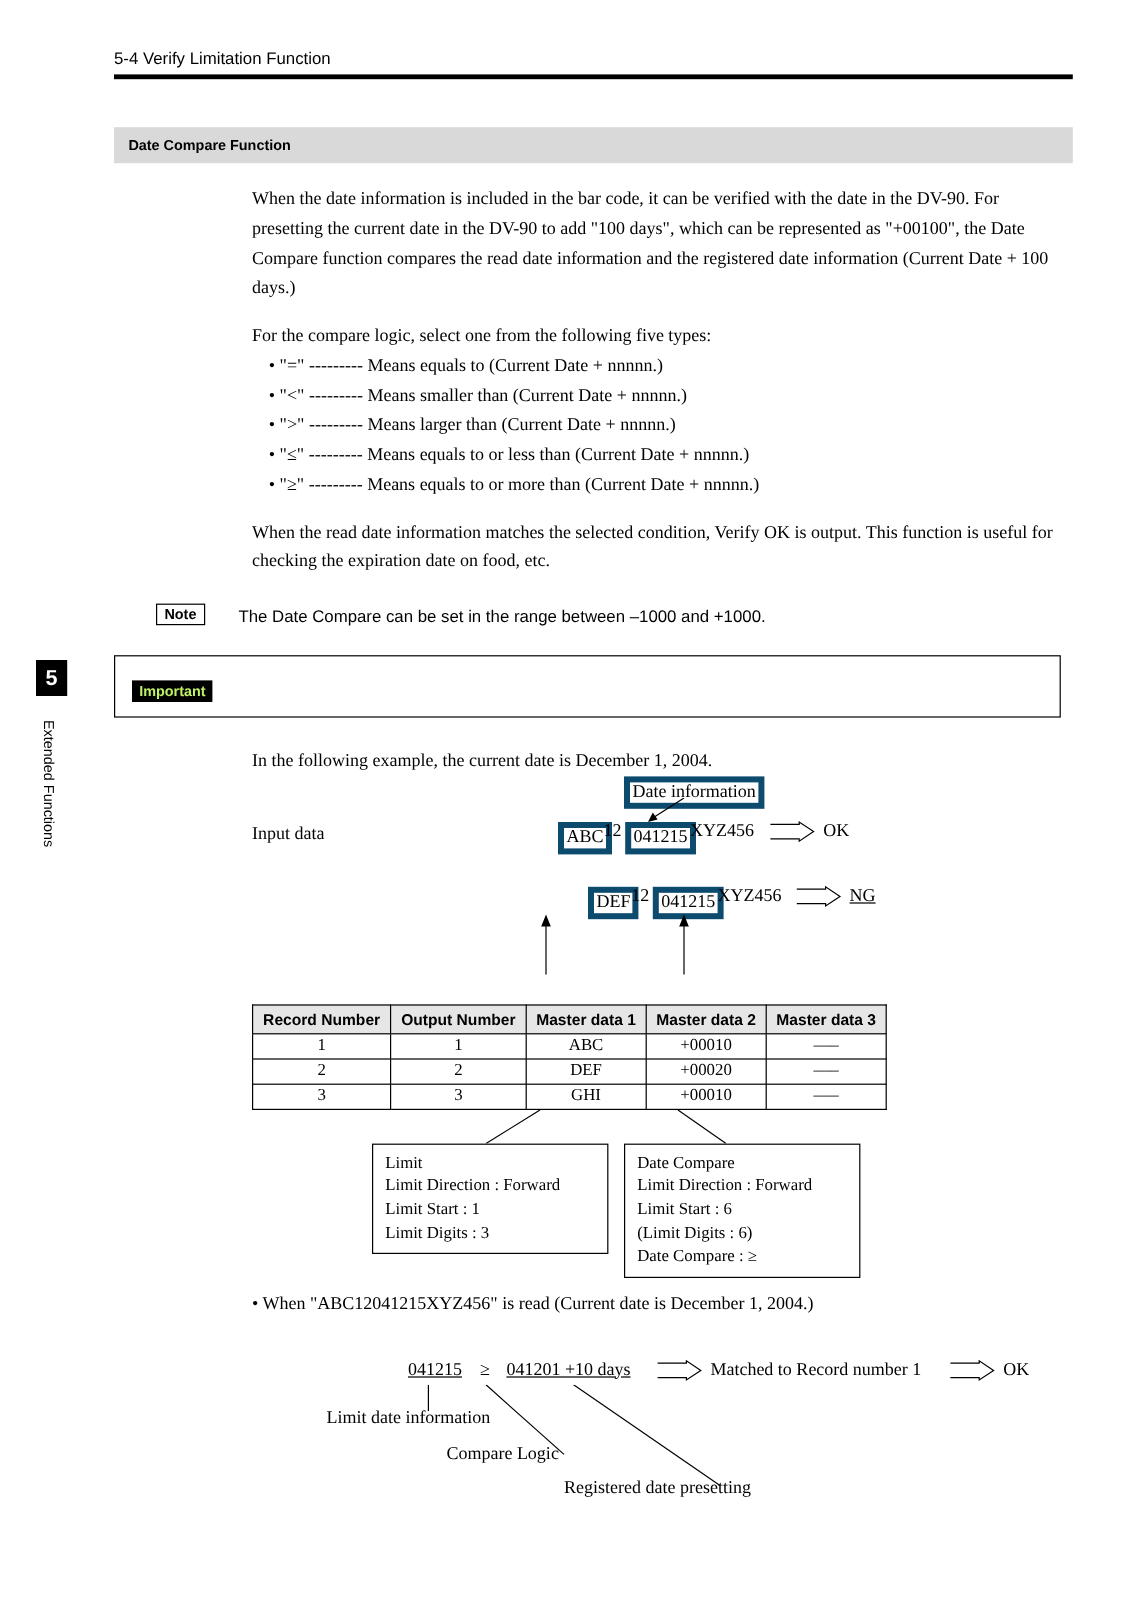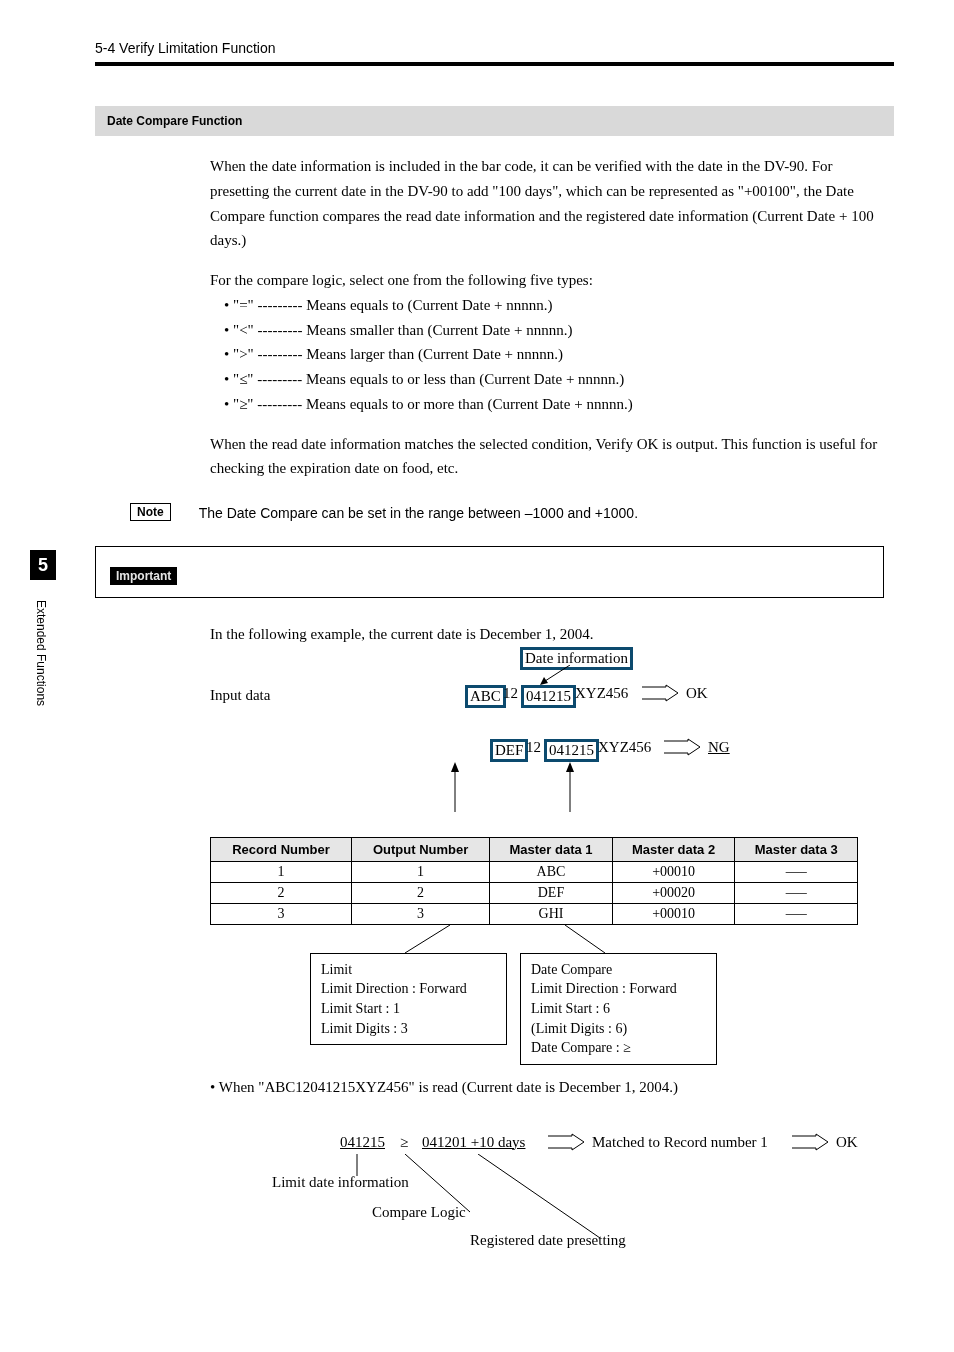--- a/index.html
+++ b/index.html
@@ -57,21 +57,21 @@
   .note-text { font-family: Arial, Helvetica, sans-serif; font-size: 14px; line-height: 1.5; }
   .important-box {
     border: 1px solid #000;
     margin: 10px 10px 24px 55px;
     padding: 12px 14px 12px 14px;
     display: flex;
     align-items: flex-start;
   }
   .important-badge {
     background: #000;
-    color: #e5e5e5;
+    color: #bef264;
     font-family: Arial, Helvetica, sans-serif;
     font-weight: bold;
     font-size: 12px;
     padding: 2px 6px;
     margin-right: 18px;
     white-space: nowrap;
     margin-top: 8px;
   }
   .important-list {
     font-family: Arial, Helvetica, sans-serif;
@@ -101,27 +101,27 @@
     left: 34px;
     top: 600px;
     writing-mode: vertical-rl;
     font-family: Arial, Helvetica, sans-serif;
     font-size: 12px;
   }
 
   
   .diagram { position: relative; height: 190px; margin-left: 170px; }
   .dlabel { position: absolute; white-space: nowrap; }
-  .box { border: 3px solid #0c4a6e; padding: 0 2px; display: inline-block; }
+  .box { border: 5px solid #0c4a6e; padding: 0 2px; display: inline-block; }
 
   
   .master-table {
     border-collapse: collapse;
     margin-left: 170px;
-    width: 648px;
+    width: 529px;
     font-size: 14px;
   }
   .master-table th {
     border: 1px solid #000;
     background: #e6e6e6;
     font-family: Arial, Helvetica, sans-serif;
     font-weight: bold;
     font-size: 13px;
     padding: 4px 6px;
     text-align: center;

